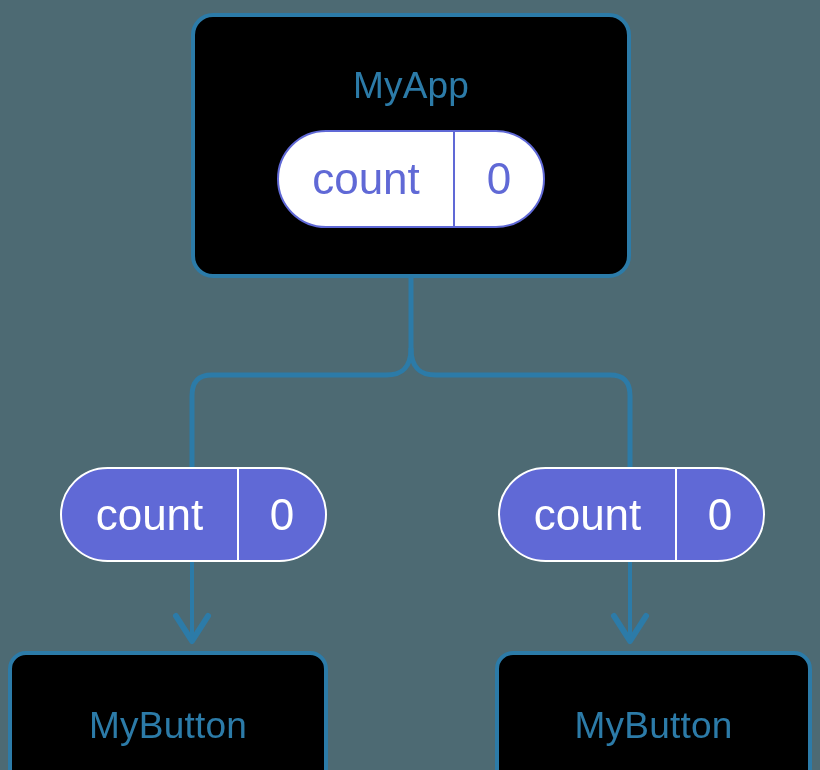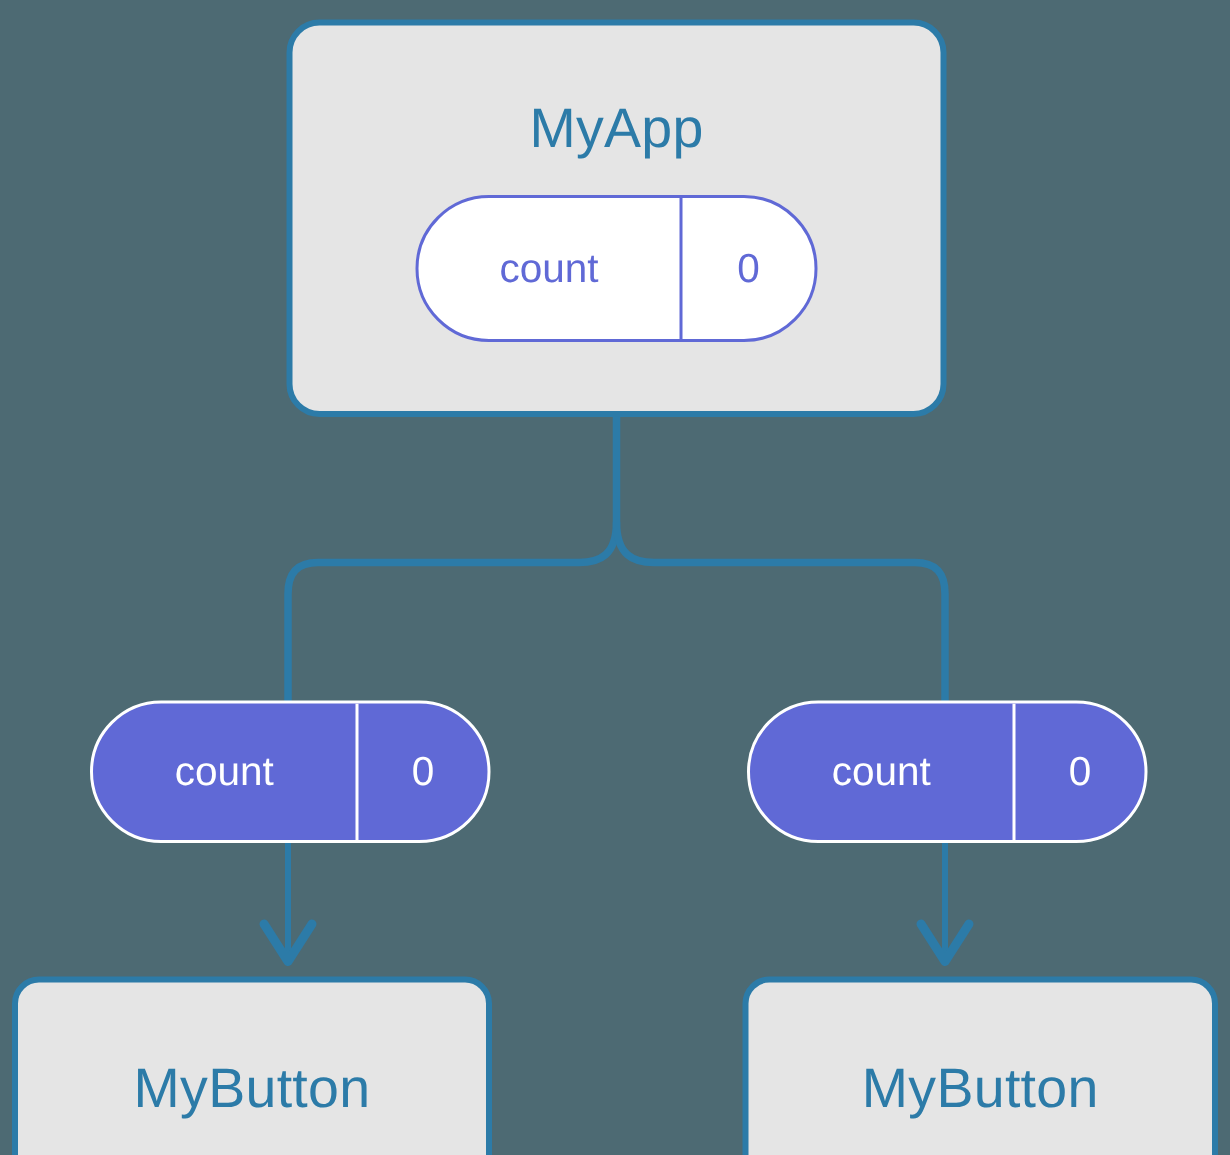--- a/index.html
+++ b/index.html
@@ -23,21 +23,21 @@
     left: 0;
     top: 0;
     width: 820px;
     height: 770px;
     pointer-events: none;
   }
 
   
   .comp-box {
     position: absolute;
-    background: #e5e5e5;
+    background: #000000;
     border: 4px solid #2c7ba8;
     border-radius: 18px;
     box-sizing: border-box;
     display: flex;
     flex-direction: column;
     align-items: center;
   }
   .comp-title {
     color: #2c7ba8;
     font-size: 37px;
@@ -82,21 +82,21 @@
     align-items: stretch;
     box-sizing: border-box;
     border-radius: 999px;
     overflow: hidden;
   }
   .pill .pill-key,
   .pill .pill-val {
     display: flex;
     align-items: center;
     justify-content: center;
-    font-size: 27px;
+    font-size: 44px;
     white-space: nowrap;
     box-sizing: border-box;
   }
 
   
   .pill-outline {
     border: 2px solid #6069d6;
     background: #ffffff;
   }
   .pill-outline .pill-key,

